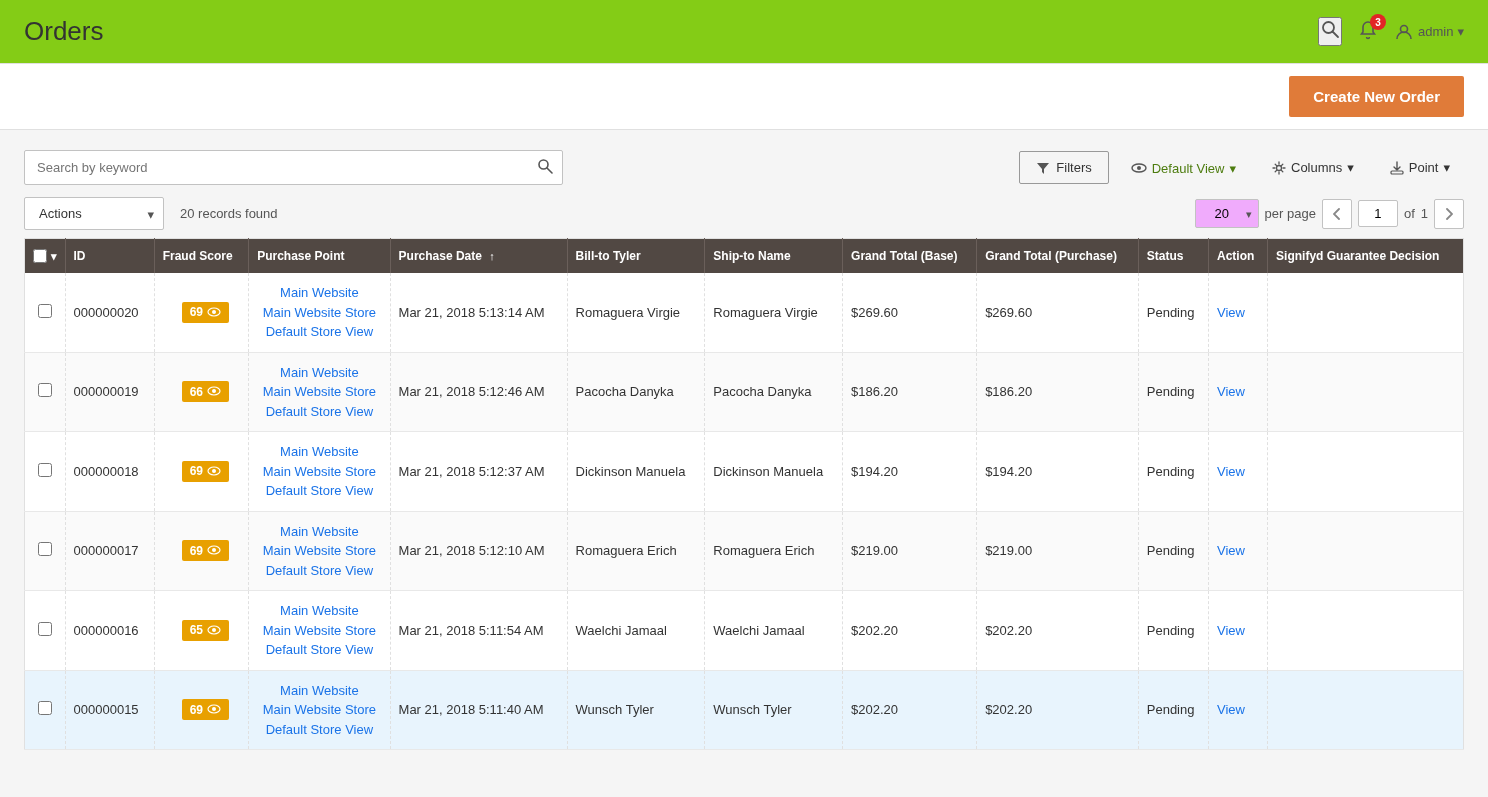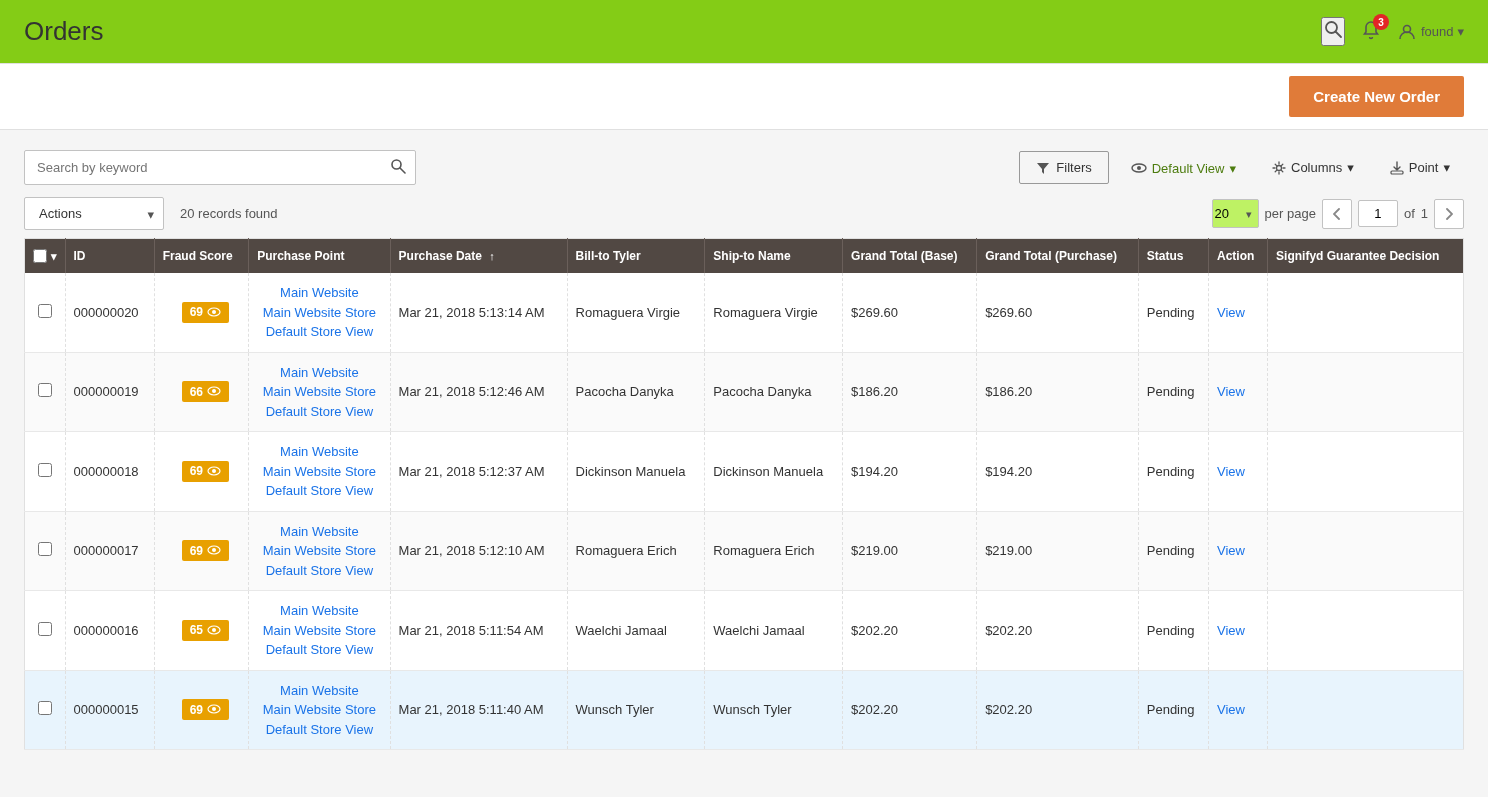--- a/index.html
+++ b/index.html
@@ -54,21 +54,21 @@
     
     .filter-row {
       display: flex;
       align-items: center;
       justify-content: space-between;
       margin-bottom: 12px;
       gap: 12px;
     }
     .search-wrap {
       position: relative;
-      width: 392px;
+      width: 539px;
     }
     .search-input {
       width: 100%;
       padding: 9px 40px 9px 12px;
       border: 1px solid #c2c2c2;
       border-radius: 2px;
       font-size: 13px;
       color: #555;
       background: #fff;
       outline: none;
@@ -118,23 +118,23 @@
       position: absolute; right: 10px; top: 50%; transform: translateY(-50%);
       pointer-events: none; color: #555;
     }
     .records-count { color: #555; font-size: 13px; }
 
     
     .pagination { display: flex; align-items: center; gap: 6px; }
     .per-page-select-wrap { position: relative; display: inline-block; }
     .per-page-select {
       appearance: none;
-      padding: 6px 28px 6px 2px;
+      padding: 6px 28px 6px 19px;
       border: 1px solid #c2c2c2;
-      background: #bef264;
+      background: #f0abfc;
       font-size: 13px;
       cursor: pointer;
       border-radius: 2px;
     }
     .per-page-chevron { position: absolute; right: 7px; top: 50%; transform: translateY(-50%); pointer-events: none; color: #555; font-size: 11px; }
     .per-page-label { color: #555; font-size: 13px; }
     .page-nav-btn {
       width: 30px; height: 30px; border: 1px solid #c2c2c2;
       background: #fff; cursor: pointer; display: flex; align-items: center; justify-content: center;
       border-radius: 2px; color: #555;
@@ -222,21 +222,21 @@
         <path d="M10 2C7.24 2 5 4.24 5 7v5l-1.5 2h13L15 12V7c0-2.76-2.24-5-5-5z" stroke="#555" stroke-width="1.6" fill="none"></path>
         <path d="M8.5 17a1.5 1.5 0 003 0" stroke="#555" stroke-width="1.4" fill="none"></path>
       </svg>
       <span class="notif-badge">3</span>
     </div>
     <div class="admin-user">
       <svg width="20" height="20" viewBox="0 0 20 20" fill="none" xmlns="http://www.w3.org/2000/svg">
         <circle cx="10" cy="7" r="3.5" stroke="#555" stroke-width="1.6"></circle>
         <path d="M3 17c0-3.87 3.13-7 7-7s7 3.13 7 7" stroke="#555" stroke-width="1.6" fill="none"></path>
       </svg>
-      <span>found</span>
+      <span>admin</span>
       <span>▾</span>
     </div>
   </div>
 </div>
 
 <div class="action-bar">
   <button class="create-btn">Create New Order</button>
 </div>
 
 <div class="main-content">

